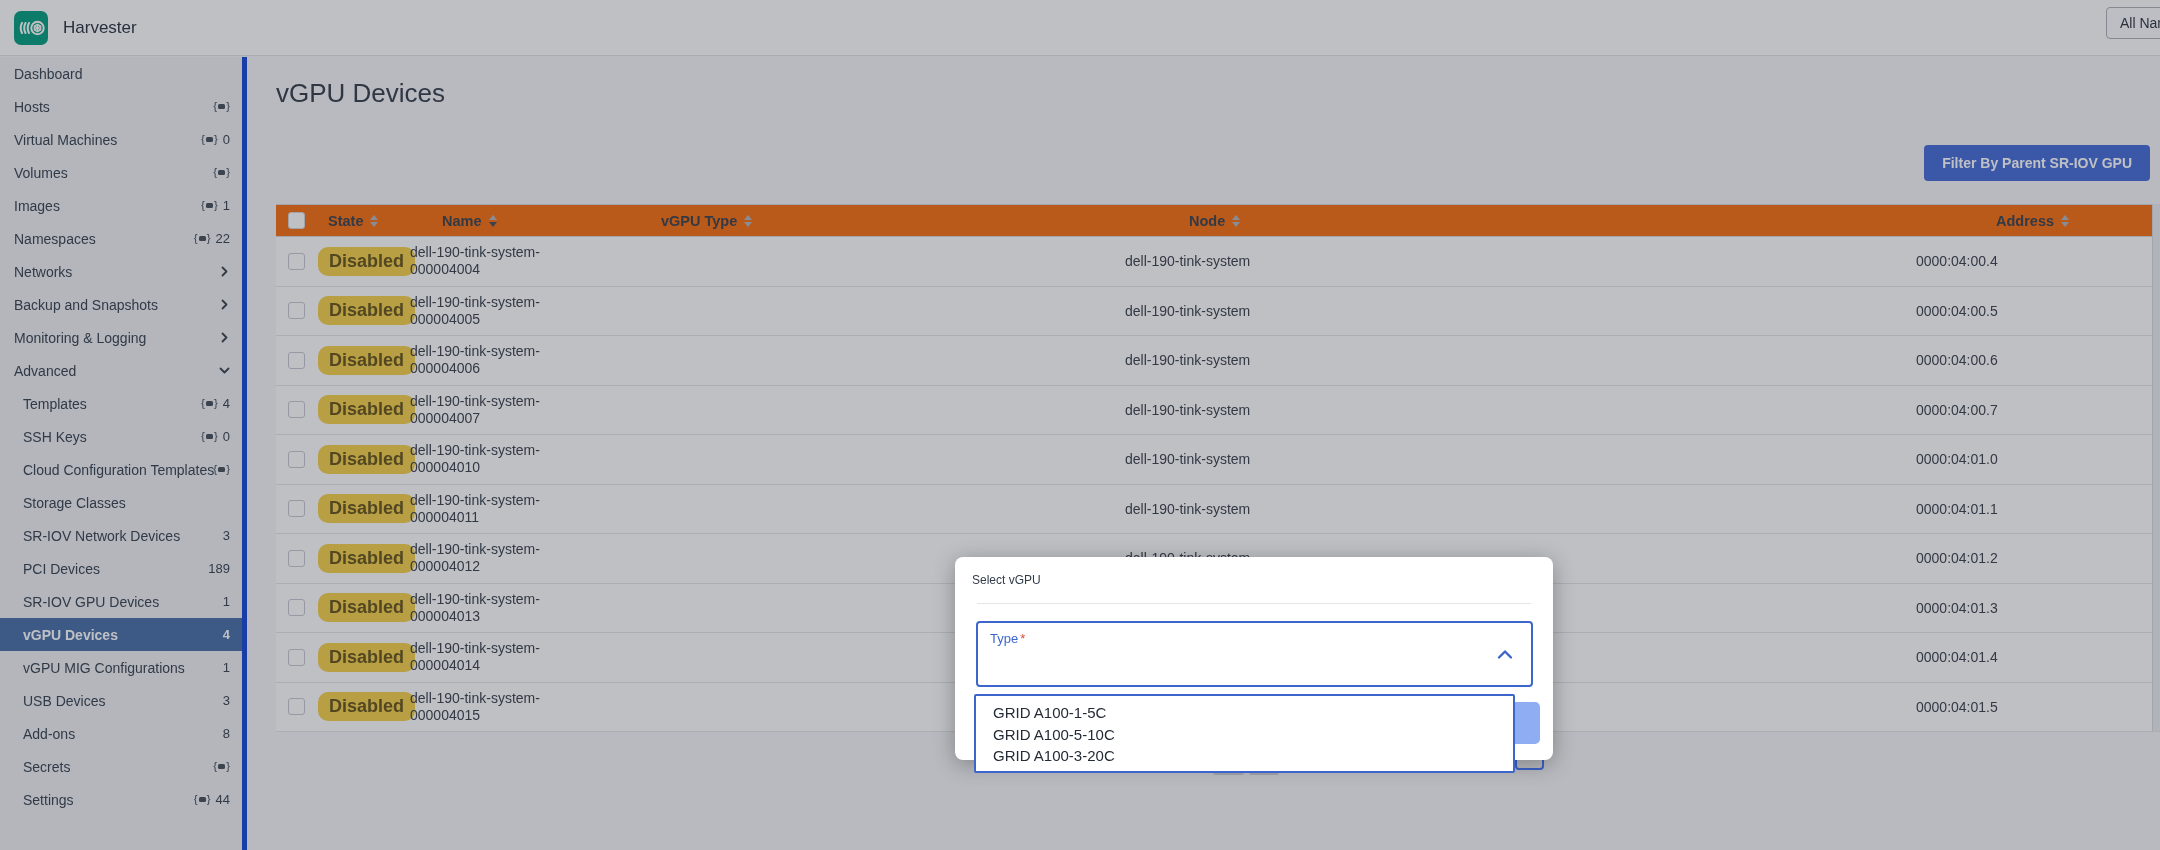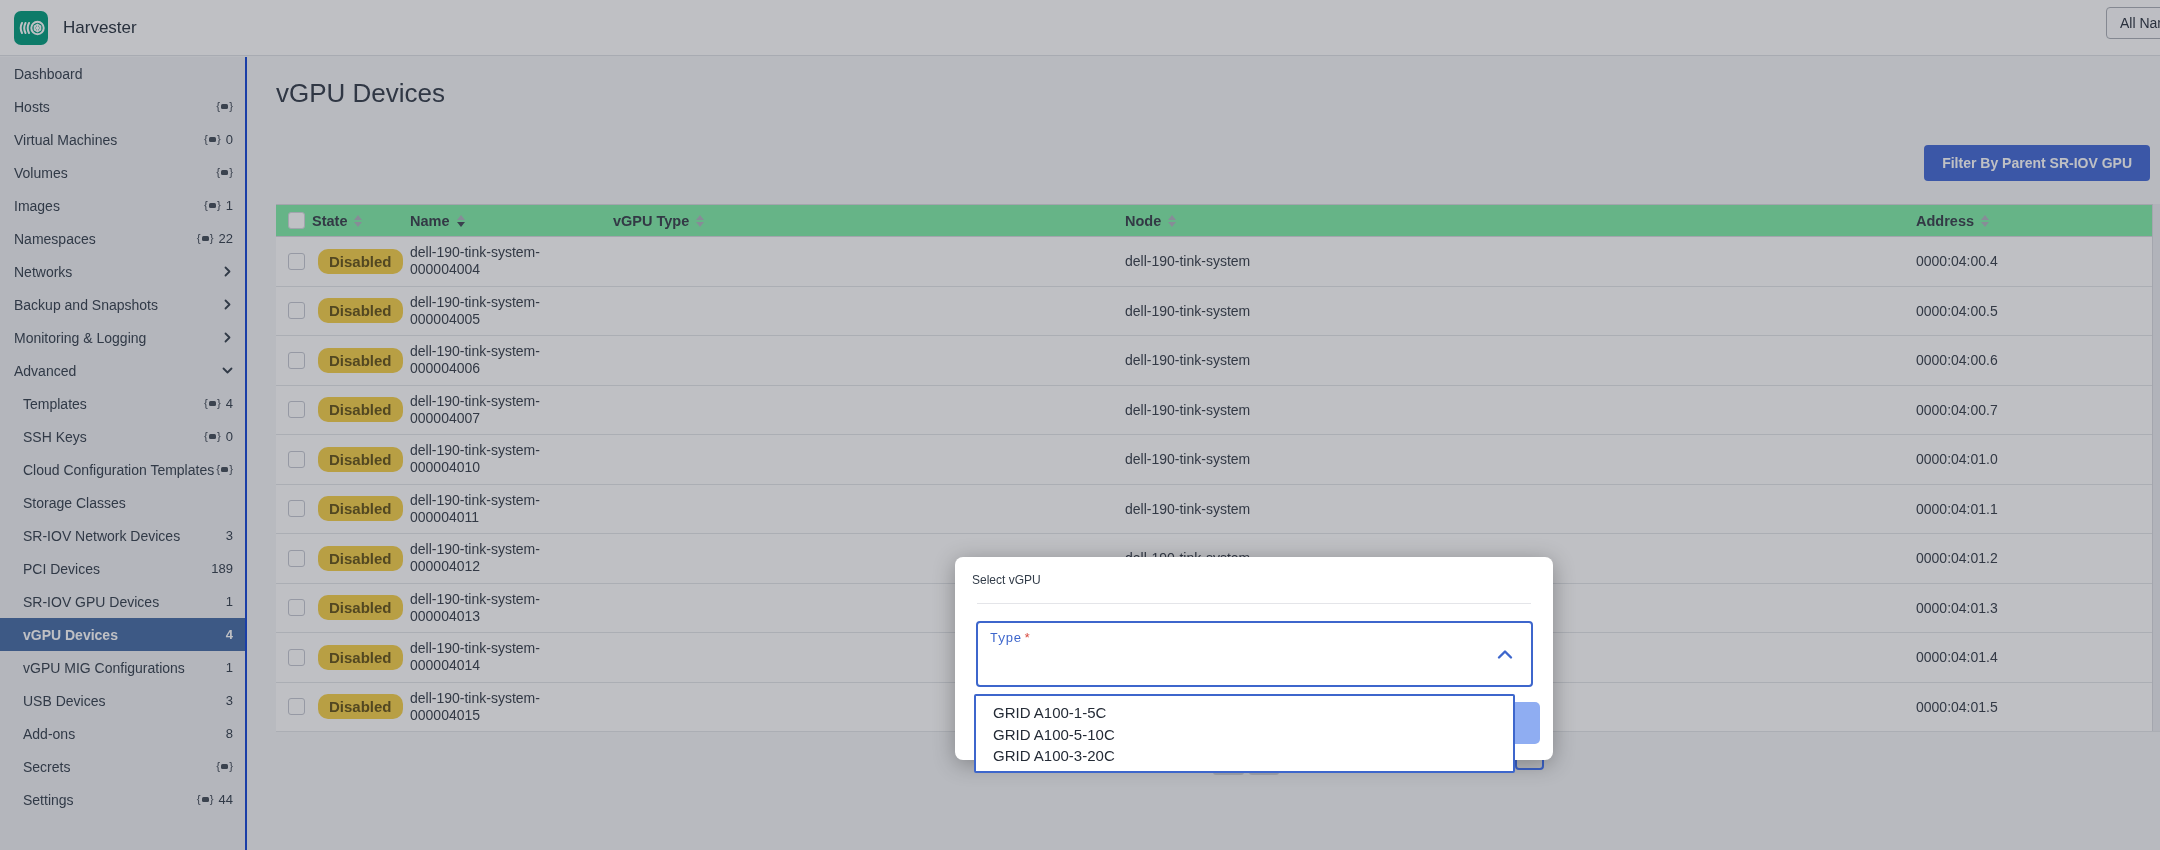--- a/index.html
+++ b/index.html
@@ -12,70 +12,70 @@
   .hdr { position:absolute; left:0; top:0; right:0; height:56px; background:#ffffff;
          border-bottom:1px solid #e0e2e7; display:flex; align-items:center; z-index:5; }
   .logo { width:34px; height:34px; margin-left:14px; flex:0 0 auto; }
   .app-name { margin-left:15px; font-size:17px; color:#303a46; }
   .ns-box { position:absolute; left:2106px; top:7px; width:170px; height:32px;
             border:1px solid #aeb2ba; border-radius:4px; background:#fdfdfe;
             font-size:14px; color:#333b47; line-height:30px; padding-left:13px;
             white-space:nowrap; overflow:hidden; }
   
   .sidebar { position:absolute; left:0; top:57px; width:247px; bottom:0;
-             background:#f0f1f5; border-right:2px solid #1d4ed8; z-index:4; }
+             background:#f0f1f5; border-right:5px solid #1d4ed8; z-index:4; }
   .nav-item { position:relative; height:33px; display:flex; align-items:center;
               padding-left:14px; font-size:14px; color:#3d4854; cursor:pointer; }
   .nav-item.sub { padding-left:23px; }
   .nav-item.selected { background:#4d72a9; color:#ffffff; font-weight:700; }
   .nav-right { position:absolute; right:12px; display:flex; align-items:center; gap:5px; }
   .nav-count { font-size:13px; }
   .nav-item.selected .nav-count { color:#fff; }
   .bicon { display:inline-flex; align-items:center; font-size:11.5px; color:#4b545f; line-height:1; }
   .bicon .bar { display:inline-block; width:7px; height:5px; background:#4b545f; border-radius:1.5px; margin:0 1px; }
   .nav-chev { display:inline-flex; }
   
   .main { position:absolute; left:247px; top:56px; right:0; bottom:0; }
   .page-title { position:absolute; left:29px; top:22px; font-size:26px; font-weight:400; color:#3b4450; }
   .btn-primary { position:absolute; right:10px; top:89px; height:36px; padding:0 18px;
                  background:#4a70d8; color:#fff; font-size:14px; font-weight:700;
                  border:none; border-radius:4px; cursor:pointer;
                  font-family:"Liberation Sans", sans-serif; }
   
   .table { position:absolute; left:29px; top:148px; right:0; }
   .thead, .trow { display:grid; grid-template-columns:36px 98px 203px 512px 791px 1fr; align-items:center; }
-  .thead { height:33px; background:#86efac; border-top:1px solid #d9dbe0; border-bottom:1px solid #d9dbe0; }
+  .thead { height:33px; background:#f97316; border-top:1px solid #d9dbe0; border-bottom:1px solid #d9dbe0;gap:16px; }
   .th { font-size:14.5px; font-weight:600; color:#3f4752; display:flex; align-items:center; }
   .trow { height:49.5px; background:#ffffff; border-bottom:1px solid #e4e6ea; }
   .cb { width:17px; height:17px; border:1px solid #c7cad3; border-radius:3px; background:#fff; margin-left:12px; }
   .thead .cb { border-color:#d6d9e0; }
   .sorter { display:inline-flex; flex-direction:column; gap:2px; margin-left:7px; }
   .car-up { width:0; height:0; border-left:4px solid transparent; border-right:4px solid transparent;
             border-bottom:5px solid #b3b8c2; }
   .car-dn { width:0; height:0; border-left:4px solid transparent; border-right:4px solid transparent;
             border-top:5px solid #b3b8c2; }
   .sorter.active .car-dn { border-top-color:#4a525e; }
   .badge { display:inline-block; margin-left:6px; padding:4px 11px; background:#f6d250;
-           color:#6a5a20; font-size:15px; font-weight:700; border-radius:10px; }
+           color:#6a5a20; font-size:18px; font-weight:700; border-radius:10px; }
   .cell-name { font-size:14px; line-height:17px; max-width:185px; color:#3f4752; }
   .cell-txt { font-size:14px; color:#3f4752; }
   .right-strip { position:absolute; right:0; top:148px; width:8px; height:527px;
                  background:#eceef1; border-left:1px solid #dadce1; }
   .pag-rect { position:absolute; height:13px; background:#d4d6da; border-radius:3px; }
   
   .backdrop { position:absolute; inset:0; background:rgba(17,22,36,0.27); z-index:50; }
   .midbtn { position:absolute; width:31px; height:22px; border:2px solid #3b62c8;
             border-radius:4px; background:transparent; z-index:60; }
   .modal { position:absolute; left:955px; top:557px; width:598px; height:203px;
            background:#ffffff; border-radius:8px; box-shadow:0 4px 22px rgba(0,0,0,0.30); z-index:100; }
   .modal-title { position:absolute; left:17px; top:16px; font-size:12px; color:#323c49; }
   .modal-div { position:absolute; left:22px; right:22px; top:46px; height:1px; background:#e4e5e9; }
   .select-box { position:absolute; left:21px; top:64px; width:557px; height:66px;
                 border:2px solid #3d66cc; border-radius:4px; background:#fff; cursor:pointer; }
-  .select-label { position:absolute; left:12px; top:8px; font-size:13px; color:#3d66cc;font-family:Liberation Mono, monospace; }
+  .select-label { position:absolute; left:12px; top:8px; font-size:13px; color:#3d66cc; }
   .req { color:#d84b40; margin-left:2px; }
   .chev-up { position:absolute; right:18px; top:26px; }
   .create-btn { position:absolute; left:505px; top:145px; width:80px; height:42px;
                 background:#8fadf2; border:none; border-radius:5px; z-index:1; cursor:pointer; }
   .dropdown { position:absolute; left:19px; top:137px; width:541px; height:79px;
               background:#fff; border:2px solid #3d66cc; border-radius:2px; z-index:2;
               padding:6px 0 0 17px; }
   .dd-opt { font-size:15px; line-height:21.5px; color:#242b36; cursor:pointer; white-space:nowrap; }
 </style>
 </head>

